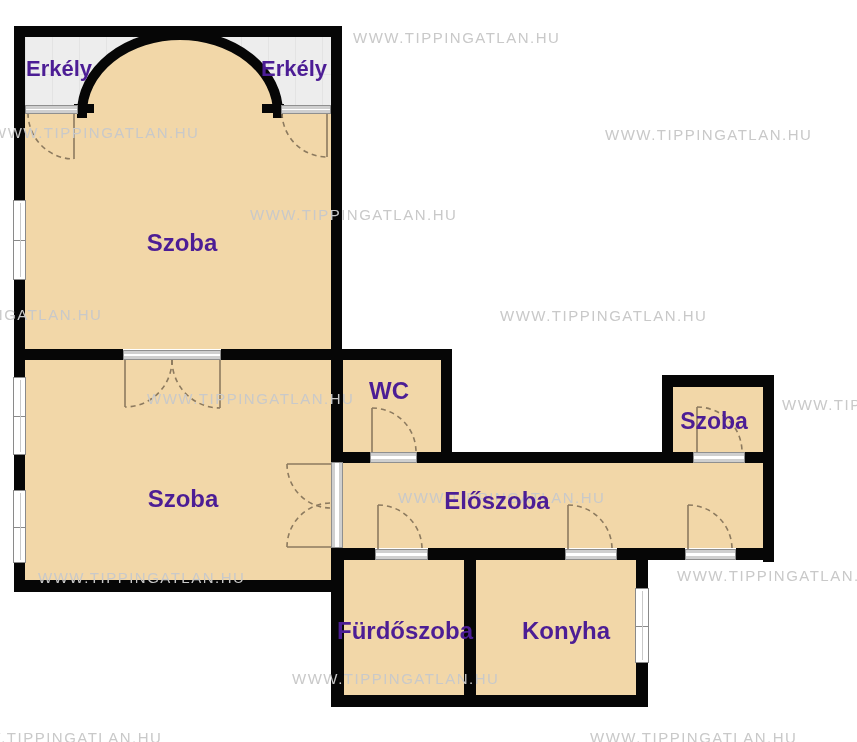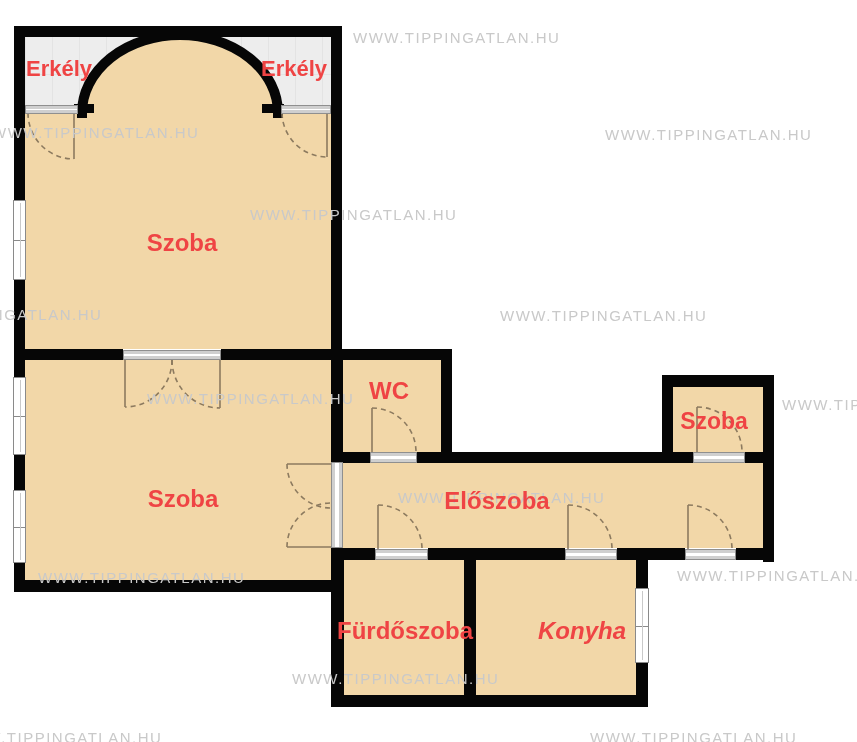--- a/index.html
+++ b/index.html
@@ -17,21 +17,21 @@
       repeating-linear-gradient(90deg,#e3e3e3 0 1px,transparent 1px 27px);
   }
   .op{position:absolute;background:#fff;border:1px solid #8f8f8f;box-sizing:border-box;}
   .op-h{box-shadow:inset 0 3px 0 #cfcfcf, inset 0 -3px 0 #cfcfcf;}
   .op-v{box-shadow:inset 3px 0 0 #cfcfcf, inset -3px 0 0 #cfcfcf;}
   .win{position:absolute;background:#fff;border:1px solid #8a8a8a;box-sizing:border-box;}
   .win::after{content:"";position:absolute;left:50%;top:2px;bottom:2px;width:1px;background:#c9c9c9;}
   .win::before{content:"";position:absolute;top:50%;left:0;right:0;height:1px;background:#8a8a8a;}
   .room-label{
     position:absolute;transform:translate(-50%,-50%);
-    color:#ef4444;font-weight:bold;font-size:24px;white-space:nowrap;z-index:7;
+    color:#4c1d95;font-weight:bold;font-size:24px;white-space:nowrap;z-index:7;
   }
   .wm{
     position:absolute;color:var(--watermark,#c9c9c9);
     font-size:15px;letter-spacing:1.5px;white-space:nowrap;z-index:6;
     transform:translateY(-50%);
   }
   svg.overlay{position:absolute;left:0;top:0;z-index:2;}
   .z3{z-index:3}.z4{z-index:4}
 </style>
 </head>
@@ -143,21 +143,21 @@
   <div class="win z4" style="left:635px;top:588px;width:14px;height:75px;"></div>
 
   <div class="room-label" style="left:59px;top:69px;font-size:22px;">Erkély</div>
   <div class="room-label" style="left:294px;top:69px;font-size:22px;">Erkély</div>
   <div class="room-label" style="left:182px;top:243px;">Szoba</div>
   <div class="room-label" style="left:183px;top:499px;">Szoba</div>
   <div class="room-label" style="left:389px;top:391px;">WC</div>
   <div class="room-label" style="left:714px;top:421px;font-size:23px;">Szoba</div>
   <div class="room-label" style="left:405px;top:631px;">Fürdőszoba</div>
   <div class="room-label" style="left:497px;top:501px;">Előszoba</div>
-  <div class="room-label" style="left:582px;top:631px;font-style:italic;">Konyha</div>
+  <div class="room-label" style="left:566px;top:631px;">Konyha</div>
 
   <span class="wm" style="left:353px;top:37px;">WWW.TIPPINGATLAN.HU</span>
   <span class="wm" style="left:605px;top:134px;">WWW.TIPPINGATLAN.HU</span>
   <span class="wm" style="left:-8px;top:132px;">WWW.TIPPINGATLAN.HU</span>
   <span class="wm" style="left:250px;top:214px;">WWW.TIPPINGATLAN.HU</span>
   <span class="wm" style="left:500px;top:315px;">WWW.TIPPINGATLAN.HU</span>
   <span class="wm" style="left:-105px;top:314px;">WWW.TIPPINGATLAN.HU</span>
   <span class="wm" style="left:147px;top:398px;">WWW.TIPPINGATLAN.HU</span>
   <span class="wm" style="left:782px;top:404px;">WWW.TIPPINGATLAN.HU</span>
   <span class="wm" style="left:398px;top:497px;">WWW.TIPPINGATLAN.HU</span>

